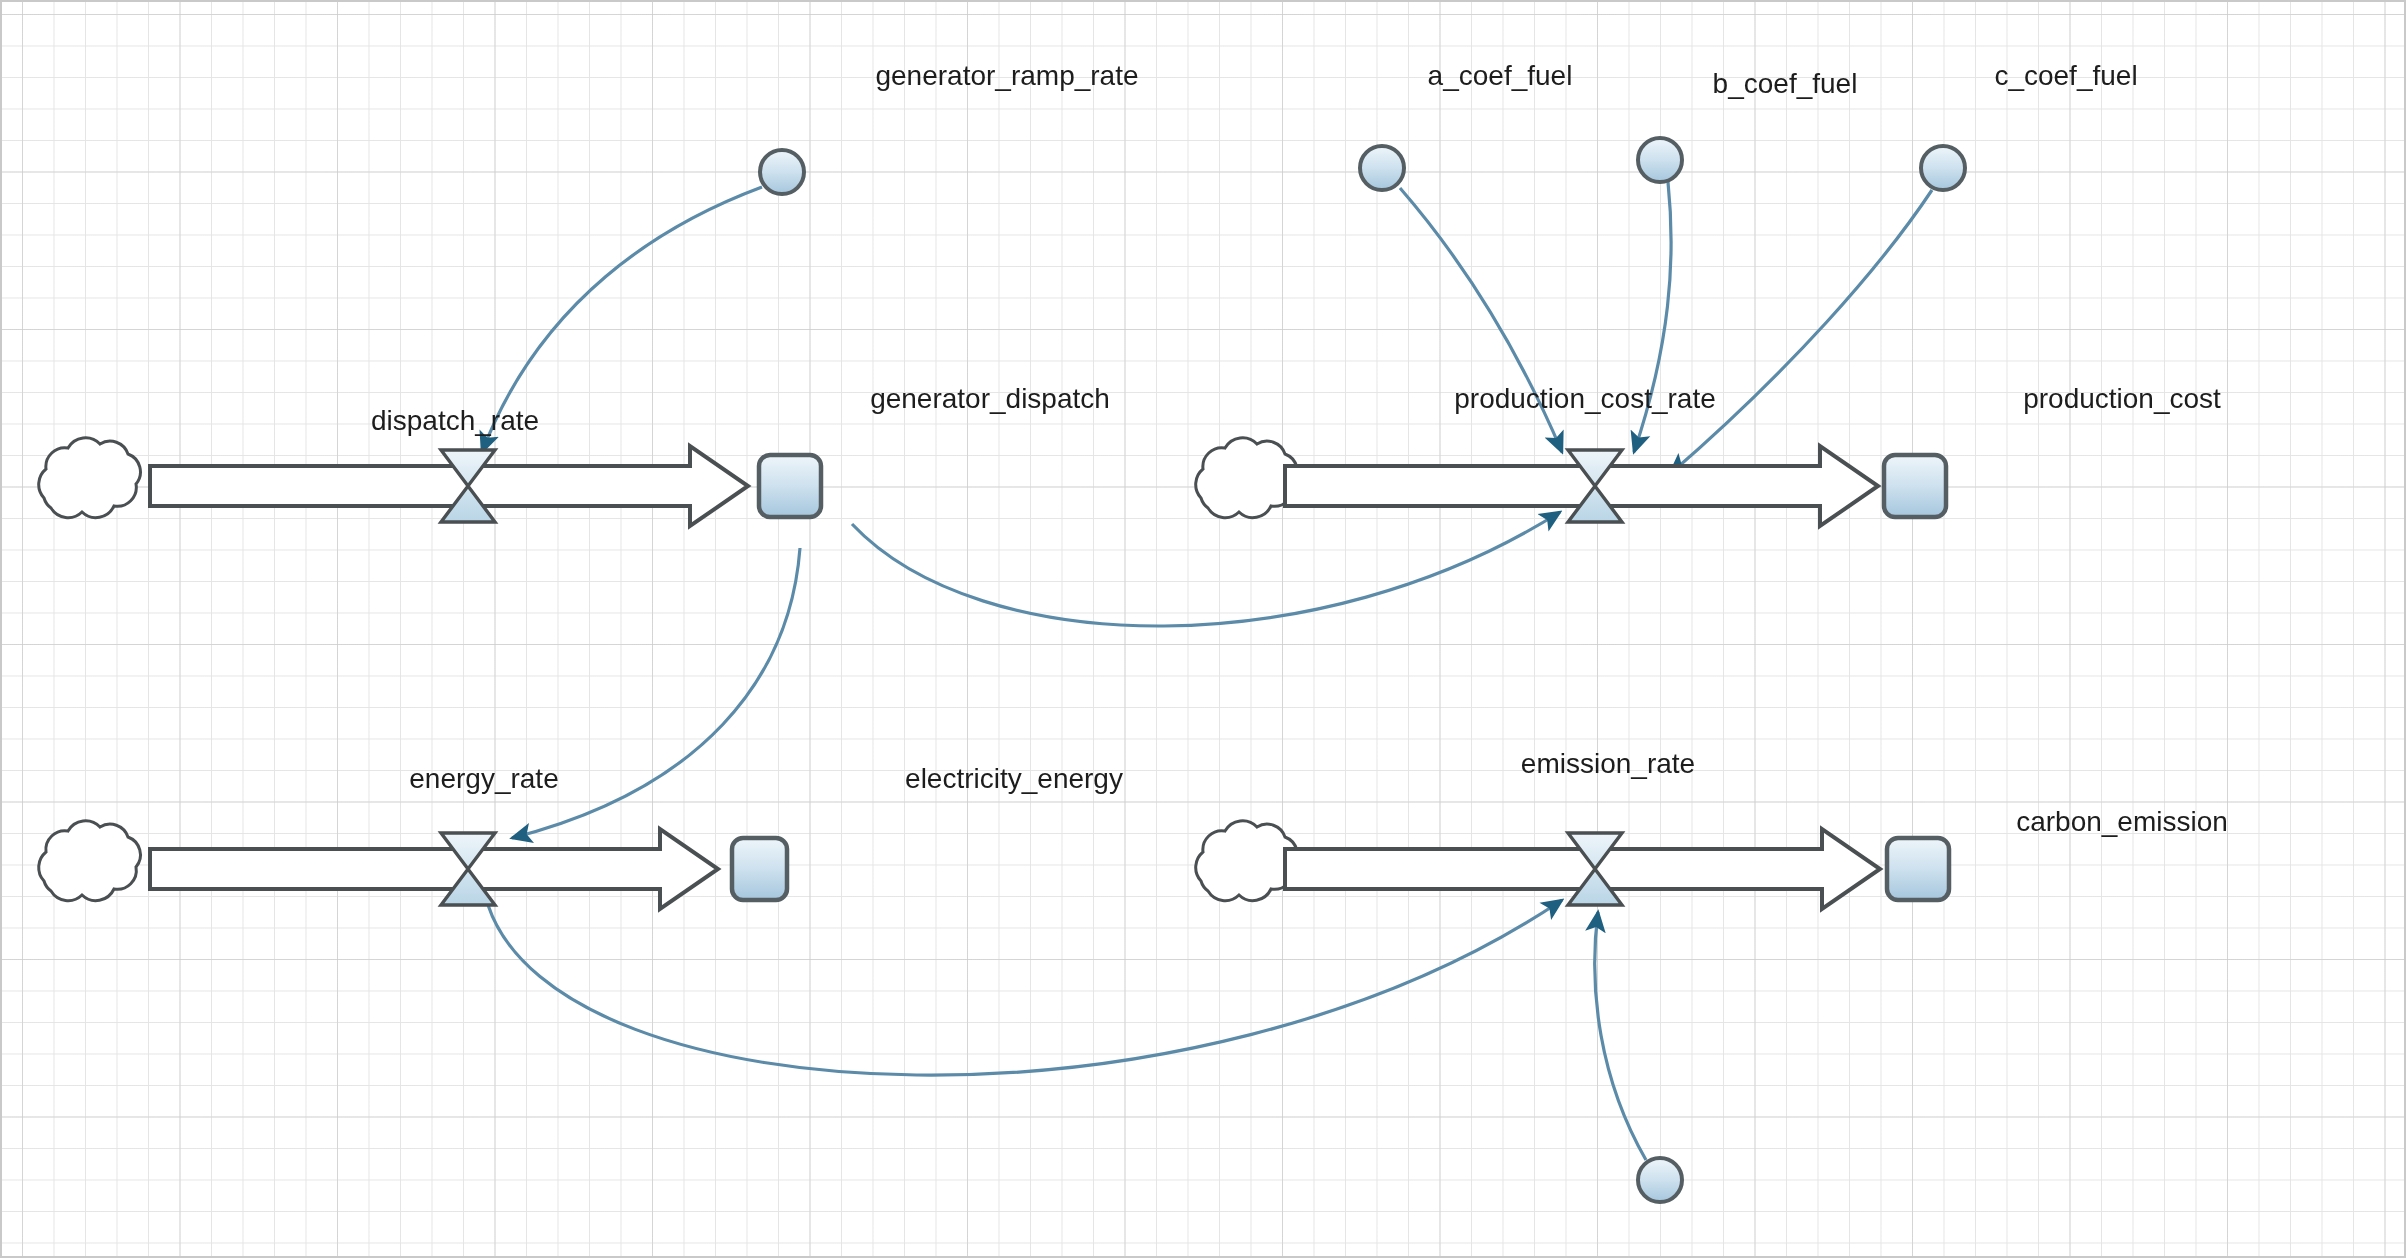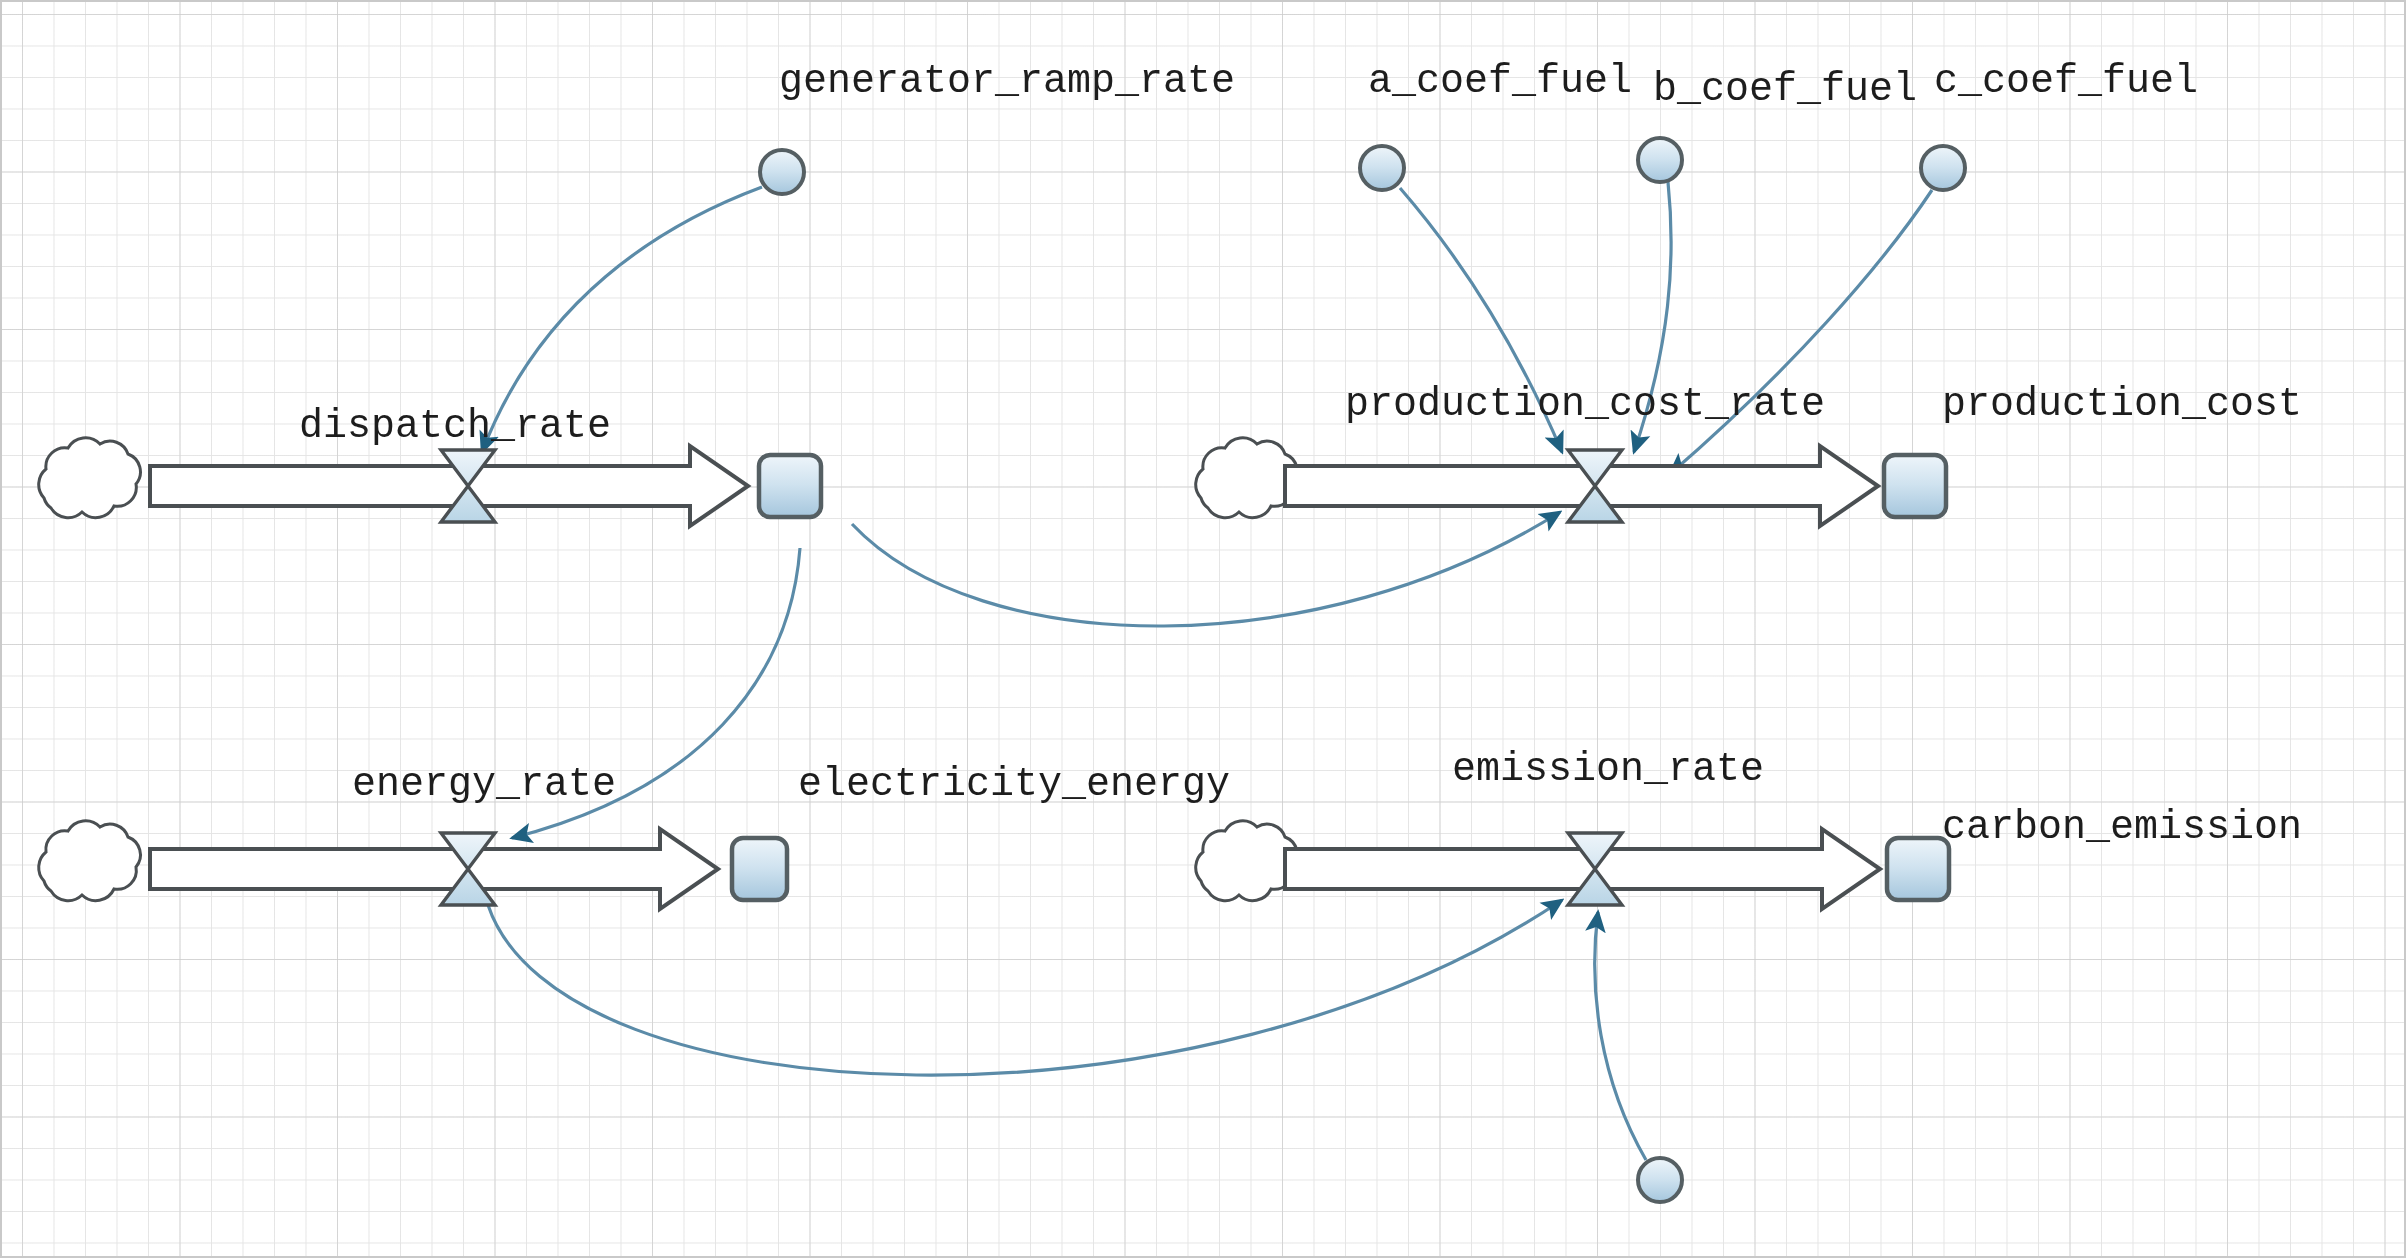--- a/index.html
+++ b/index.html
@@ -15,22 +15,22 @@
       linear-gradient(to bottom, rgba(228,228,228,.95) 1px, transparent 1px);
     background-size:157.5px 157.5px, 157.5px 157.5px, 31.5px 31.5px, 31.5px 31.5px;
     background-position:22px 14px, 22px 14px, 22px 14px, 22px 14px;
     overflow:hidden;
   }
   #border{position:absolute;inset:0;border:2px solid #c9c9c9;pointer-events:none;}
   svg.layer{position:absolute;left:0;top:0;width:2406px;height:1258px;overflow:visible;}
   .lbl{
     position:absolute;
     color:#1d1d1d;
-    font-size:40px;
-    font-family:Liberation Mono, monospace;
+    font-size:28px;
+    font-family:Liberation Sans, sans-serif;
     white-space:nowrap;
     transform:translateX(-50%);
     line-height:1;
   }
 </style>
 </head>
 <body>
 
 <div id="canvas">
 
@@ -108,20 +108,21 @@
       <circle cx="1660" cy="1180" r="22"></circle>
     </g>
   </svg>
 
   <div class="lbl" style="left:1007px;top:62px">generator_ramp_rate</div>
   <div class="lbl" style="left:1500px;top:62px">a_coef_fuel</div>
   <div class="lbl" style="left:1785px;top:70px">b_coef_fuel</div>
   <div class="lbl" style="left:2066px;top:62px">c_coef_fuel</div>
 
   <div class="lbl" style="left:455px;top:407px">dispatch_rate</div>
+  <div class="lbl" style="left:990px;top:385px">generator_dispatch</div>
   <div class="lbl" style="left:1585px;top:385px">production_cost_rate</div>
   <div class="lbl" style="left:2122px;top:385px">production_cost</div>
 
   <div class="lbl" style="left:484px;top:765px">energy_rate</div>
   <div class="lbl" style="left:1014px;top:765px">electricity_energy</div>
   <div class="lbl" style="left:1608px;top:750px">emission_rate</div>
   <div class="lbl" style="left:2122px;top:808px">carbon_emission</div>
 
   <div id="border"></div>
 </div>

